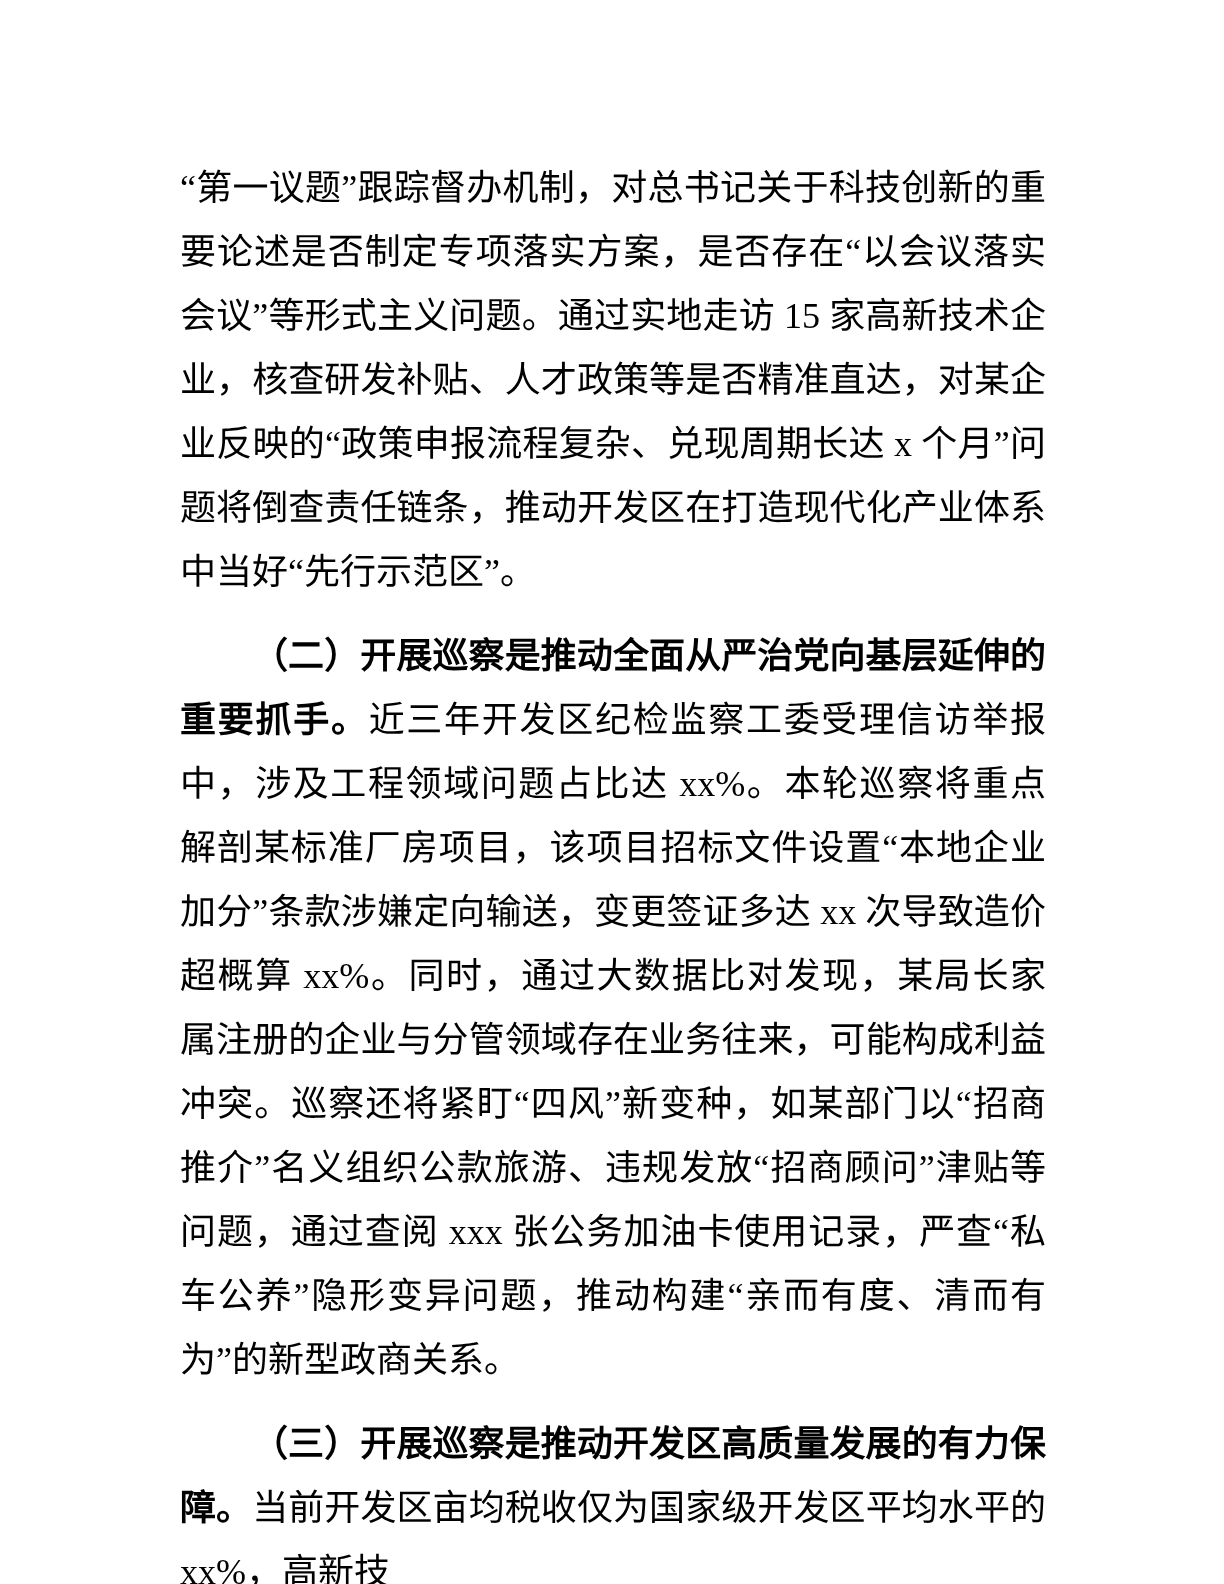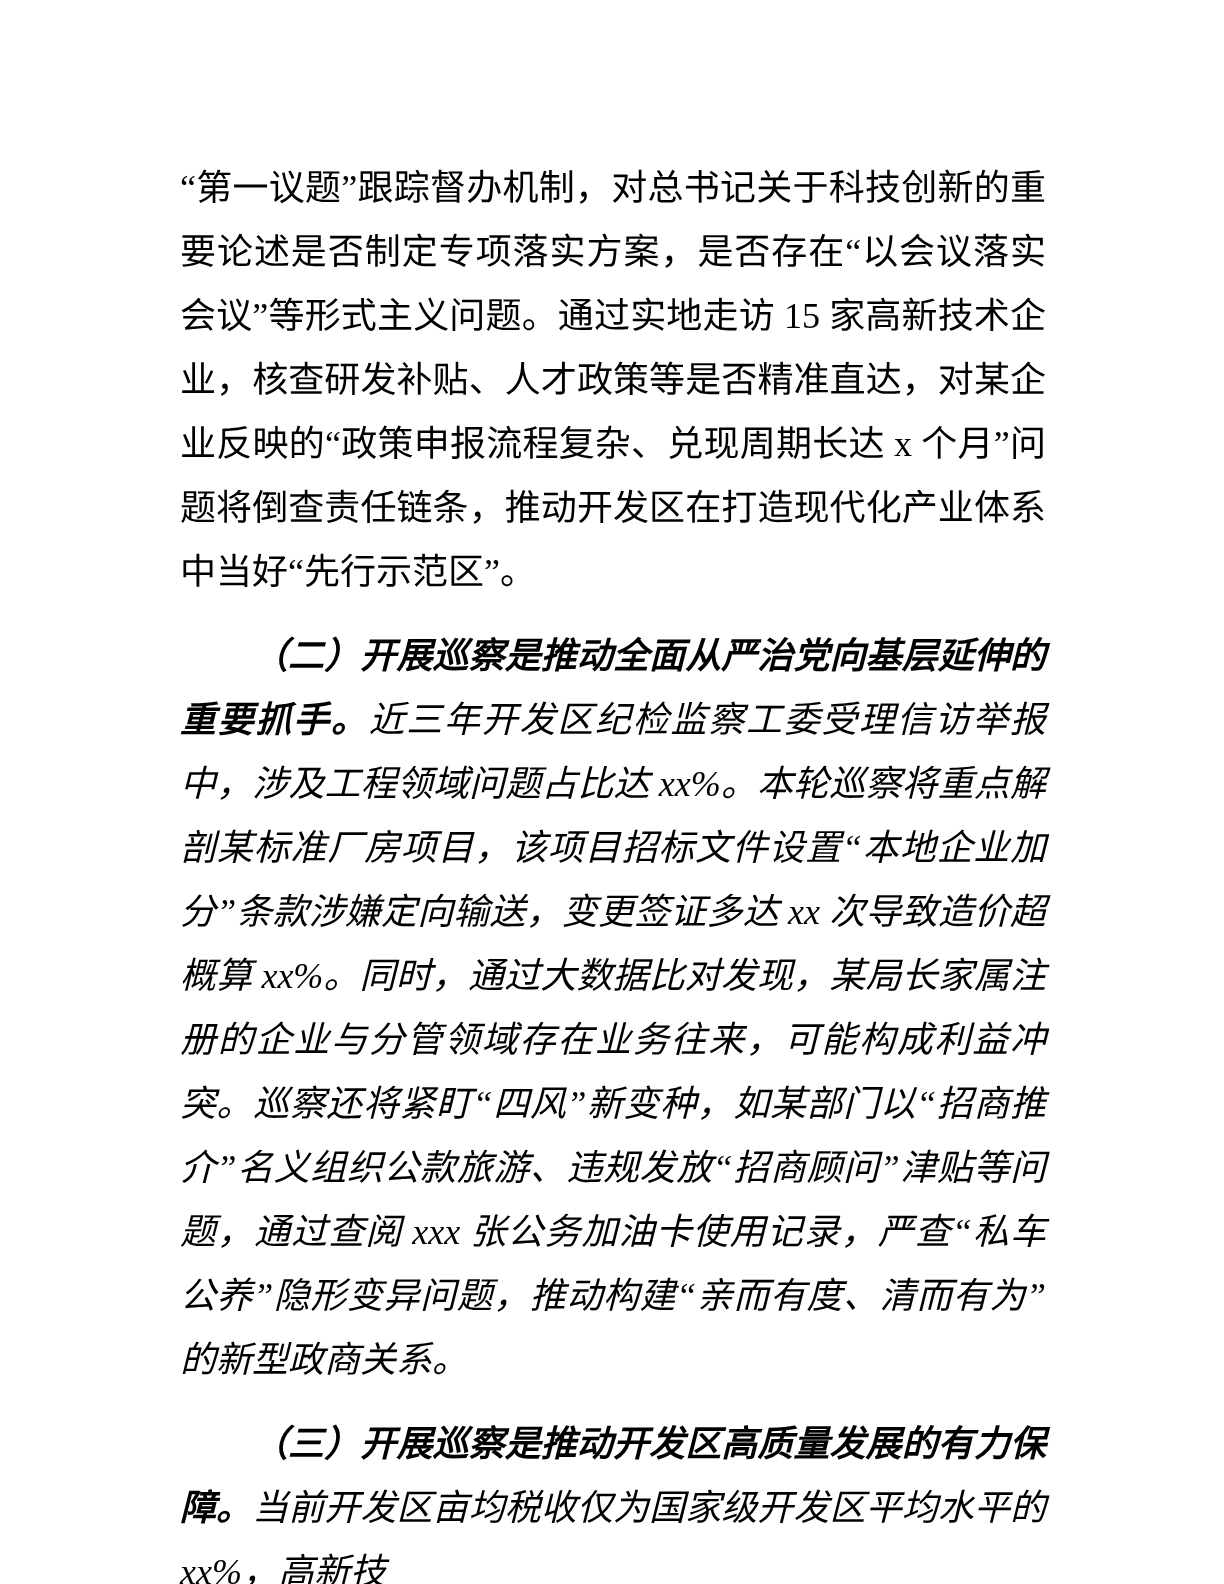--- a/index.html
+++ b/index.html
@@ -31,21 +31,20 @@
     color: #000000;
     text-align: justify;
     text-justify: inter-ideograph;
     word-break: break-all;
   }
   .doc p.para:last-child {
     margin-bottom: 0;
   }
   .doc p.para.indent {
     text-indent: 72px;
-    font-style: italic;
   }
   .seg-heading {
     font-family: "Liberation Sans", "DejaVu Sans", sans-serif;
     font-weight: 700;
   }
   .seg-body {
     font-weight: 400;
   }
 </style>
 </head>

